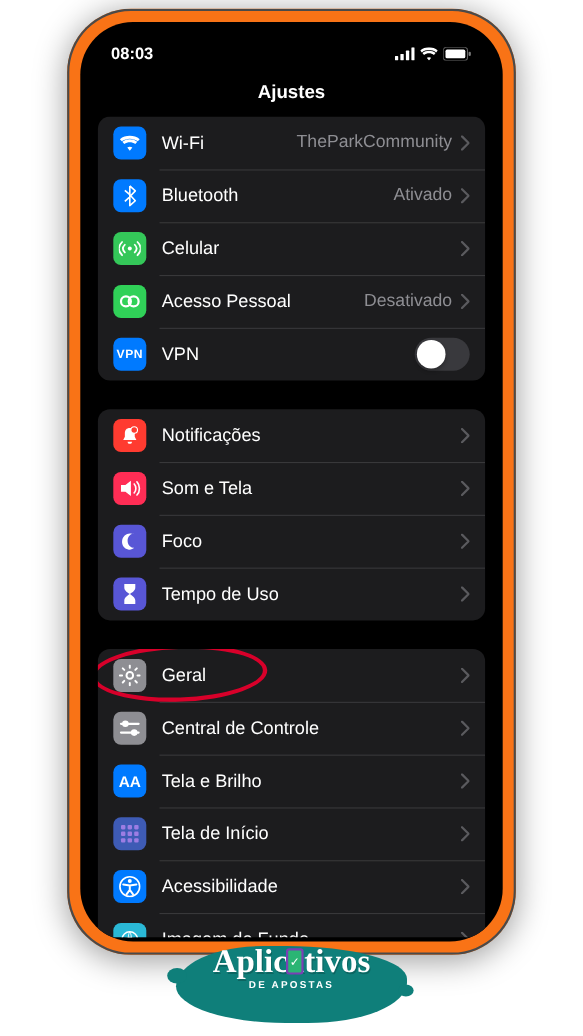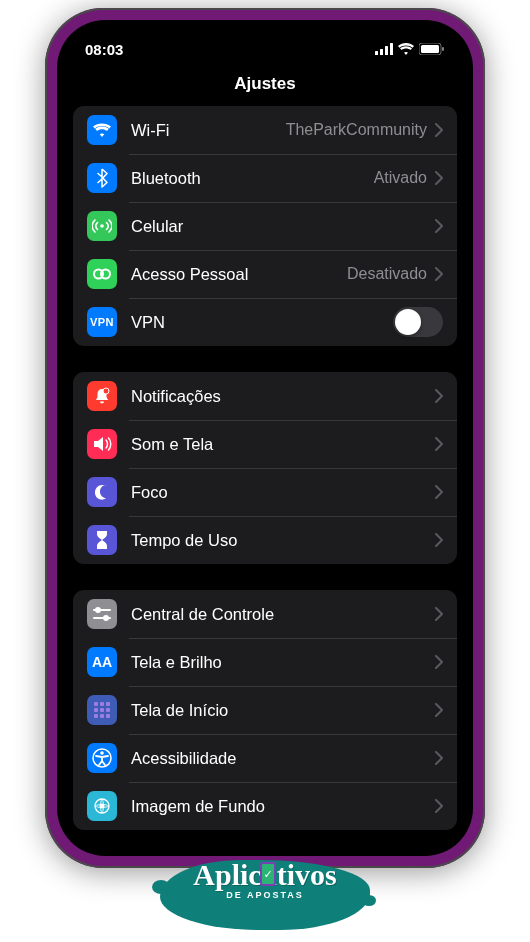--- a/index.html
+++ b/index.html
@@ -10,23 +10,23 @@
     }
     body {
       background: #fff;
       font-family: -apple-system, BlinkMacSystemFont, "Segoe UI", Helvetica, Arial, sans-serif;
       display: flex;
       flex-direction: column;
       align-items: center;
       width: 530px;
     }
     .phone-frame {
-      width: 440px;
+      width: 408px;
       height: 860px;
-      background: #701a75;
+      background: #f97316;
       border-radius: 58px;
       padding: 12px;
       position: relative;
       margin-top: 8px;
       box-shadow: 0 0 0 2px #4a4a4a inset, 0 4px 30px rgba(0,0,0,0.4);
     }
     .phone-inner {
       width: 100%;
       height: 100%;
       background: #000;
@@ -393,20 +393,35 @@
           <span class="row-label">Tempo de Uso</span>
           <span class="chevron">
               <svg width="8" height="14" viewBox="0 0 8 14">
                 <path d="M1 1 L7 7 L1 13" stroke="#5a5a5e" stroke-width="2" fill="none" stroke-linecap="round" stroke-linejoin="round"></path>
               </svg>
             </span>
         </div>
       </div>
 
       <div class="section">
+        <div class="row" style="position:relative;">
+          <div class="highlight-circle"></div>
+          <div class="icon-wrap bg-gray">
+            <svg width="20" height="20" viewBox="0 0 20 20">
+                <circle cx="10" cy="10" r="3" fill="none" stroke="#fff" stroke-width="1.8"></circle>
+                <path d="M10 1 L10 3 M10 17 L10 19 M1 10 L3 10 M17 10 L19 10 M3.6 3.6 L5 5 M15 15 L16.4 16.4 M3.6 16.4 L5 15 M15 5 L16.4 3.6" stroke="#fff" stroke-width="1.8" stroke-linecap="round"></path>
+              </svg>
+          </div>
+          <span class="row-label">Geral</span>
+          <span class="chevron">
+              <svg width="8" height="14" viewBox="0 0 8 14">
+                <path d="M1 1 L7 7 L1 13" stroke="#5a5a5e" stroke-width="2" fill="none" stroke-linecap="round" stroke-linejoin="round"></path>
+              </svg>
+            </span>
+        </div>
         <div class="row">
           <div class="icon-wrap bg-gray">
             <svg width="20" height="16" viewBox="0 0 20 16">
                 <rect x="1" y="3" width="18" height="2" rx="1" fill="#fff"></rect>
                 <circle cx="6" cy="4" r="3" fill="#fff"></circle>
                 <rect x="1" y="11" width="18" height="2" rx="1" fill="#fff"></rect>
                 <circle cx="14" cy="12" r="3" fill="#fff"></circle>
               </svg>
           </div>
           <span class="row-label">Central de Controle</span>

